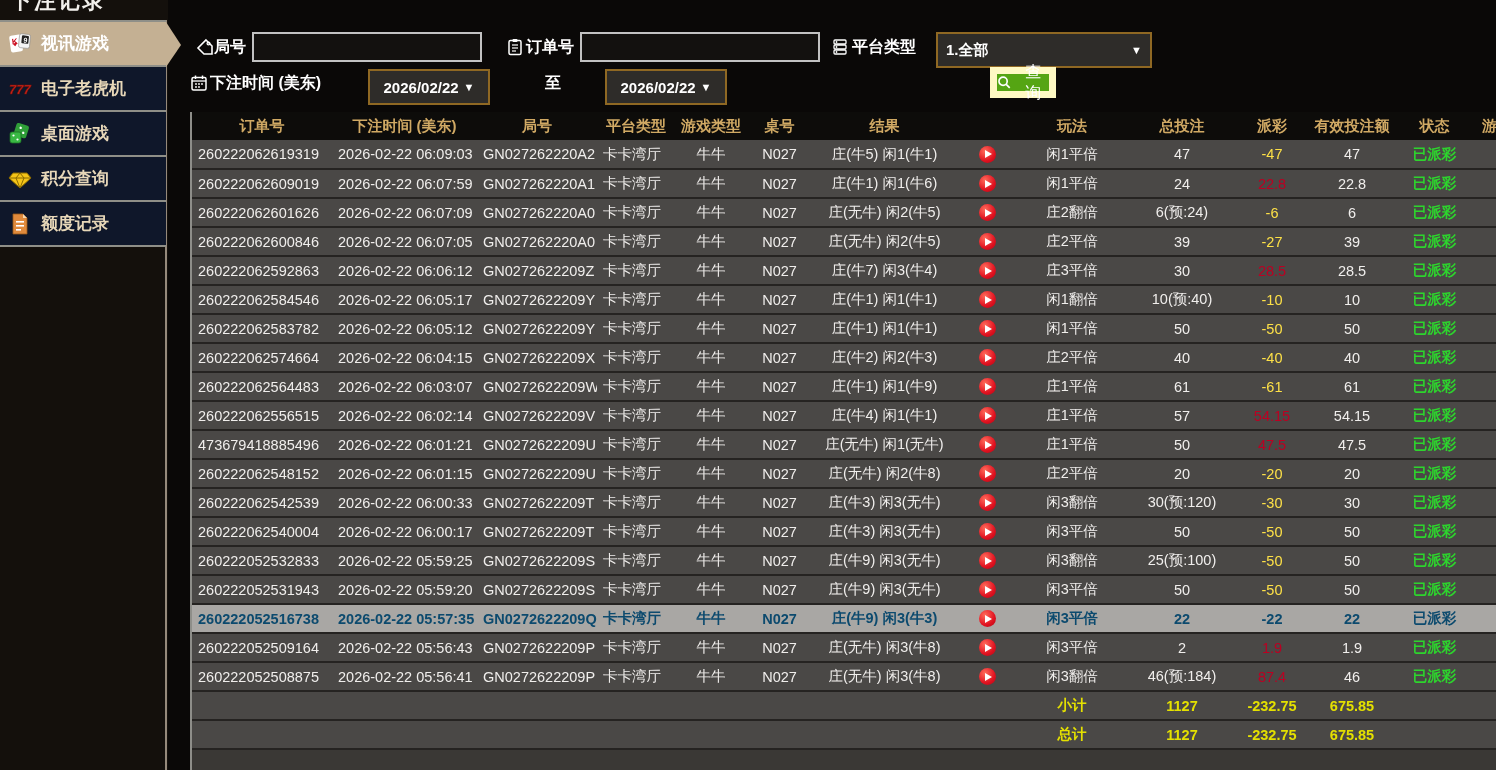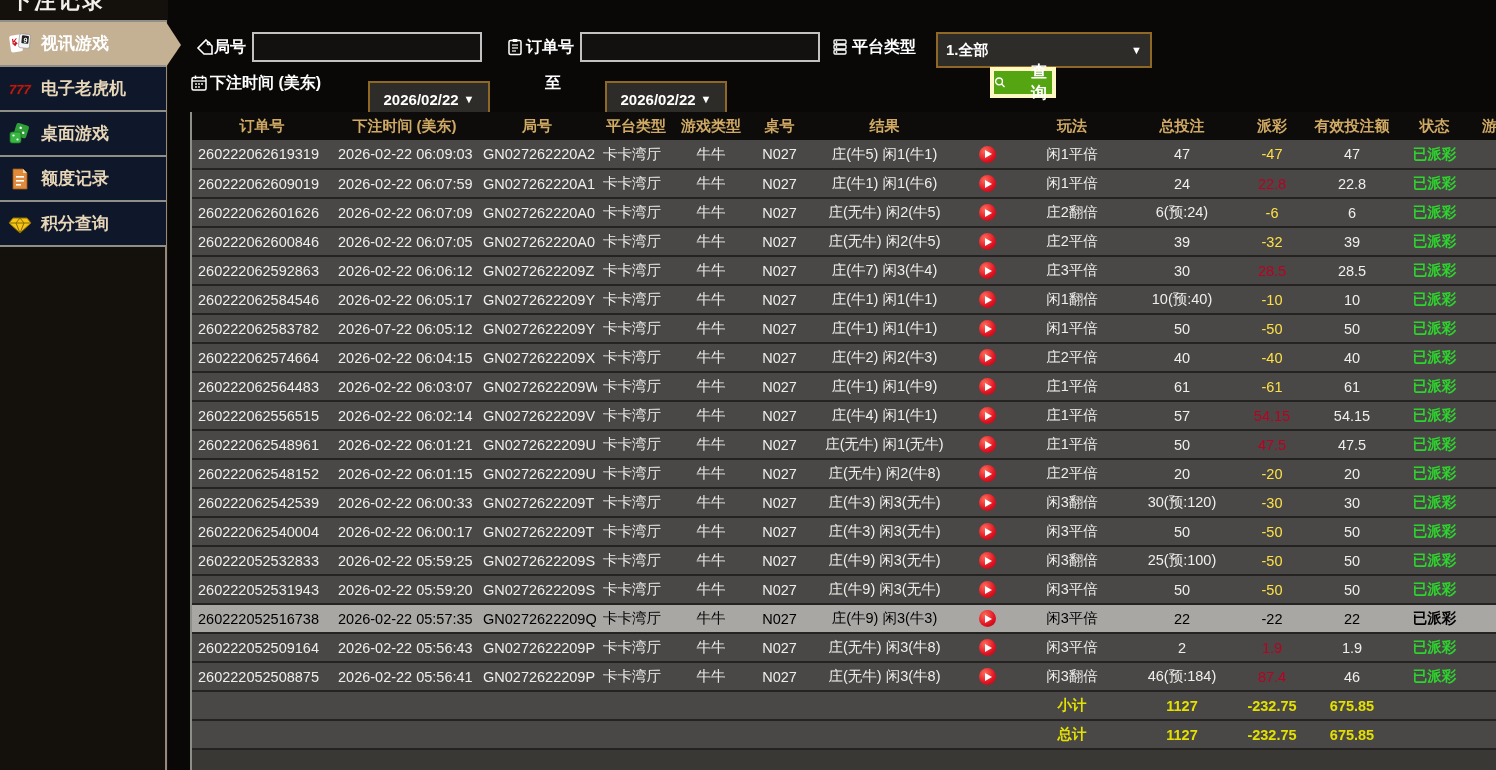--- a/index.html
+++ b/index.html
@@ -42,46 +42,46 @@
     position:absolute; height:30px; top:32px;
     background:#13110f; border:2px solid #c2c2c2; color:#eee;
     font-size:14px; padding:0 6px; outline:none;
   }
   .dropdown {
     position:absolute; height:30px; background:#2e2c29; border:2px solid #8f6823;
     color:#fff; font-size:15px; font-weight:bold;
     display:flex; align-items:center; padding:16px 8px; cursor:pointer;
   }
   .dropdown .caret { margin-left:auto; font-size:11px; color:#fff; }
-  .datebox { justify-content:center;margin-top:12px; }
+  .datebox { justify-content:center; }
   .datebox .caret { margin-left:5px; }
   .search-btn {
     position:absolute; left:822px; top:67px; width:66px; height:31px;
-    background:#55a513; border:4px solid #fef9c3; color:#fff;
-    font-size:16px; font-weight:bold;
-    display:flex; align-items:center; justify-content:center; gap:20px; cursor:pointer;
+    background:#55a513; border:7px solid #fef9c3; color:#fff;
+    font-size:16px; font-weight:normal;
+    display:flex; align-items:center; justify-content:center; gap:6px; cursor:pointer;
   }
 
   
   .table-wrap {
     position:absolute; left:190px; top:112px; width:1306px; height:658px;
     overflow:hidden; background:#3a3835; border-left:2px solid #8e8e89; z-index:2;
   }
   table { border-collapse:collapse; table-layout:fixed; width:1330px; }
   thead th {
     height:28px; background:#0d0c0a; color:#d0a964;
     font-size:15px; font-weight:bold; text-align:center; white-space:nowrap;
   }
   tbody td {
     height:29px; background:#4a4846; color:#f0eeec;
     font-size:14.5px; text-align:center; white-space:nowrap;
     border-bottom:2px solid #252321; overflow:hidden;
   }
   td.al { text-align:left; padding-left:6px; }
-  tr.highlight td { background:#a9a7a4; color:#000000; }
+  tr.highlight td { background:#a9a7a4; color:#0c4a6e;font-weight:bold; }
   td.neg { color:#fde047; }
   td.pos { color:#bb0022; }
   td.status { color:#2dd42d; font-weight:bold; }
   tr.summary td { color:#e4e000; font-weight:bold; }
   .play-btn {
     display:inline-block; width:17px; height:17px; border-radius:50%;
     background:radial-gradient(circle at 35% 30%, #ff6a5a 0%, #e01220 60%, #b00414 100%);
     position:relative; vertical-align:middle; cursor:pointer;
   }
   .play-btn .tri {
@@ -121,35 +121,35 @@
       <circle cx="12" cy="6" r="1.2" fill="#fff" transform="rotate(18 13 8)"></circle>
       <circle cx="16" cy="10" r="1.2" fill="#fff" transform="rotate(18 13 8)"></circle>
       <rect x="2" y="10" width="11" height="11" rx="2" fill="#39b944" stroke="#1d7024" stroke-width="0.8"></rect>
       <circle cx="5.5" cy="13.5" r="1.1" fill="#fff"></circle>
       <circle cx="9.5" cy="17.5" r="1.1" fill="#fff"></circle>
     </svg>
     <span>桌面游戏</span>
   </div>
   <div class="sb-item">
     <svg class="sb-icon" viewBox="0 0 24 24">
+      <polygon points="5,6 19,6 23,11 12,21 1,11" fill="#f5c518" stroke="#8a6a00" stroke-width="1"></polygon>
+      <polyline points="1,11 23,11" stroke="#8a6a00" stroke-width="1" fill="none"></polyline>
+      <polyline points="8,11 12,21 16,11 12,6 8,11" stroke="#8a6a00" stroke-width="1" fill="none"></polyline>
+    </svg>
+    <span>积分查询</span>
+  </div>
+  <div class="sb-item">
+    <svg class="sb-icon" viewBox="0 0 24 24">
       <path d="M5 2 h10 l4 4 v16 h-14 z" fill="#e08a3c" stroke="#9c5a18" stroke-width="0.8"></path>
       <path d="M15 2 l4 4 h-4 z" fill="#f7d9b0"></path>
       <rect x="8" y="9" width="8" height="1.6" fill="#fff"></rect>
       <rect x="8" y="13" width="8" height="1.6" fill="#fff"></rect>
       <rect x="8" y="17" width="5" height="1.6" fill="#fff"></rect>
     </svg>
     <span>额度记录</span>
-  </div>
-  <div class="sb-item">
-    <svg class="sb-icon" viewBox="0 0 24 24">
-      <polygon points="5,6 19,6 23,11 12,21 1,11" fill="#f5c518" stroke="#8a6a00" stroke-width="1"></polygon>
-      <polyline points="1,11 23,11" stroke="#8a6a00" stroke-width="1" fill="none"></polyline>
-      <polyline points="8,11 12,21 16,11 12,6 8,11" stroke="#8a6a00" stroke-width="1" fill="none"></polyline>
-    </svg>
-    <span>积分查询</span>
   </div>
 </nav>
 
 <div class="filters">
 
   <span class="f-icon" style="left:28px; top:32px;">
     <svg width="18" height="18" viewBox="0 0 18 18">
         <path d="M2 8 L8 2 H16 V10 L10 16 Z" fill="none" stroke="#fff" stroke-width="1.6" transform="rotate(90 9 9)"></path>
         <circle cx="12.5" cy="5.5" r="1.4" fill="none" stroke="#fff" stroke-width="1.3"></circle>
       </svg>
@@ -317,21 +317,21 @@
     <td class="al">GN027262220A0</td>
     <td class="al">卡卡湾厅</td>
     <td>牛牛</td>
     <td>N027</td>
     <td>庄(无牛) 闲2(牛5)</td>
     <td>
       <span class="play-btn"><span class="tri"></span></span>
     </td>
     <td>庄2平倍</td>
     <td>39</td>
-    <td class="neg">-32</td>
+    <td class="neg">-27</td>
     <td>39</td>
     <td class="status">已派彩</td>
     <td></td>
   </tr>
 
   <tr class="row">
     <td class="al">260222062592863</td>
     <td class="al">2026-02-22 06:06:12</td>
     <td class="al">GN0272622209Z</td>
     <td class="al">卡卡湾厅</td>
@@ -363,21 +363,21 @@
     <td>闲1翻倍</td>
     <td>10(预:40)</td>
     <td class="neg">-10</td>
     <td>10</td>
     <td class="status">已派彩</td>
     <td></td>
   </tr>
 
   <tr class="row">
     <td class="al">260222062583782</td>
-    <td class="al">2026-07-22 06:05:12</td>
+    <td class="al">2026-02-22 06:05:12</td>
     <td class="al">GN0272622209Y</td>
     <td class="al">卡卡湾厅</td>
     <td>牛牛</td>
     <td>N027</td>
     <td>庄(牛1) 闲1(牛1)</td>
     <td>
       <span class="play-btn"><span class="tri"></span></span>
     </td>
     <td>闲1平倍</td>
     <td>50</td>
@@ -438,21 +438,21 @@
     </td>
     <td>庄1平倍</td>
     <td>57</td>
     <td class="pos">54.15</td>
     <td>54.15</td>
     <td class="status">已派彩</td>
     <td></td>
   </tr>
 
   <tr class="row">
-    <td class="al">260222062548961</td>
+    <td class="al">473679418885496</td>
     <td class="al">2026-02-22 06:01:21</td>
     <td class="al">GN0272622209U</td>
     <td class="al">卡卡湾厅</td>
     <td>牛牛</td>
     <td>N027</td>
     <td>庄(无牛) 闲1(无牛)</td>
     <td>
       <span class="play-btn"><span class="tri"></span></span>
     </td>
     <td>庄1平倍</td>

